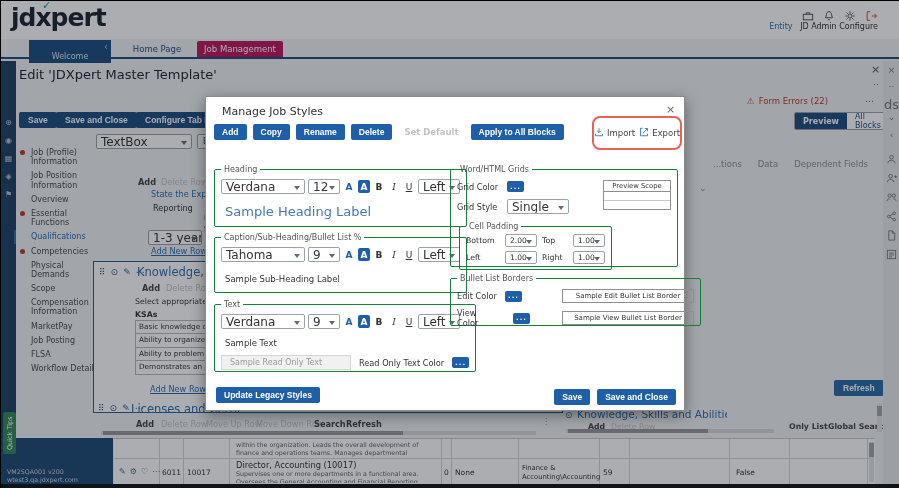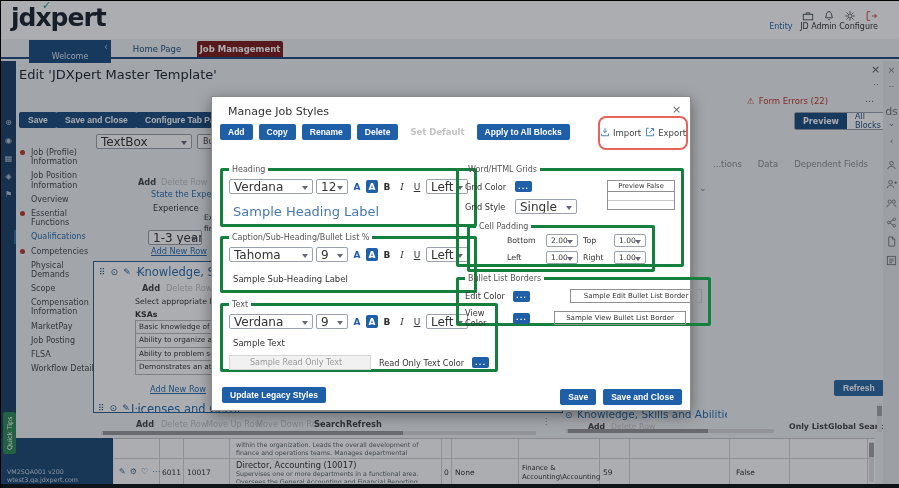--- a/index.html
+++ b/index.html
@@ -12,21 +12,21 @@
   .logo .mark{position:absolute;left:31px;top:-4px;color:#17a398;font-size:11px;font-weight:bold;}
   .tb-icons{right:22px;top:6px;display:flex;gap:9px;align-items:center;}
   .tb-user{right:22px;top:21px;font-size:8px;color:#333;}
   .tb-user .ent{color:#2a6fb0;margin-right:5px;}
   
   .tabline{left:0;top:56px;width:899px;height:2px;background:#1c4e80;}
   .welcome{left:28px;top:39px;width:82px;height:23px;background:#1c4e80;color:#dbe6f2;font-size:8px;display:flex;align-items:flex-end;justify-content:center;padding-bottom:2px;box-sizing:border-box;}
   .welcome .chev{position:absolute;right:3px;top:1px;color:#9fc1e0;font-size:10px;}
   .tab{top:40px;height:16px;font-size:8.5px;display:flex;align-items:center;justify-content:center;}
   .tab.inactive{color:#1c4e80;}
-  .tab.active{background:#7f1d1d;color:#fff;border-radius:2px 2px 0 0;font-weight:bold;}
+  .tab.active{background:#be185d;color:#fff;border-radius:2px 2px 0 0;}
   
   .lrail{left:0;top:60px;width:15px;height:423px;background:#1d3f66;}
   .lrail i{display:block;text-align:center;color:#b9c8da;font-size:8px;font-style:normal;margin-top:9px;}
   .rrail{left:882px;top:60px;width:17px;height:423px;background:#e8eaed;}
   .rrail .g{display:block;text-align:center;color:#777;font-size:9px;margin-top:0;}
   
   .pgtitle{left:18px;top:66px;font-size:13px;color:#1b2430;}
   .navybtn{background:#1c4e80;color:#fff;font-size:8.5px;font-weight:bold;height:16px;display:inline-flex;align-items:center;padding:0 9px;border-radius:2px;border:none;}
   .bluebtn{background:#1f5fa8;color:#fff;font-size:8.5px;font-weight:bold;height:16px;display:inline-flex;align-items:center;padding:0 8px;border-radius:2px;border:none;}
   .formerr{left:746px;top:95px;font-size:8.5px;color:#c0392b;display:flex;gap:4px;align-items:center;}
@@ -58,27 +58,27 @@
   .jtable{left:113px;top:437px;width:761px;height:46px;background:#fff;border-top:1px solid #c9c9c9;font-size:7.5px;color:#333;}
   .jtable .vline{position:absolute;top:0;bottom:0;width:1px;background:#d4d4d4;}
   .jtable .hline{position:absolute;left:0;right:6px;top:19px;height:1px;background:#d4d4d4;}
   .tdesc{font-size:6.3px;color:#5f6670;line-height:1.3;overflow:hidden;}
   
   .footblk{left:0;top:437px;width:112px;height:46px;background:#1e4976;color:#cfd8e3;font-size:6.3px;}
   .qtips{left:2px;top:411px;width:13px;height:42px;background:#2e8b57;color:#fff;font-size:6.5px;display:flex;align-items:center;justify-content:center;writing-mode:vertical-rl;transform:rotate(180deg);border-radius:2px;}
   .botbar{left:0;top:483px;width:899px;height:5px;background:#101418;}
   
   .overlay{left:0;top:0;width:899px;height:488px;background:rgba(15,20,30,0.35);z-index:40;}
-  .dialog{left:210px;top:95px;width:478px;height:313px;background:#fff;border:1px solid #8a8a8a;box-shadow:0 4px 14px rgba(0,0,0,.4);z-index:50;text-decoration:underline;}
+  .dialog{left:204px;top:95px;width:478px;height:313px;background:#fff;border:1px solid #8a8a8a;box-shadow:0 4px 14px rgba(0,0,0,.4);z-index:50;text-decoration:underline;}
   .dlg-title{left:16px;top:8px;font-size:11px;color:#333;}
   .dlg-x{left:460px;top:6px;font-size:11px;color:#666;}
   .dlg-toolbar{left:8px;top:27px;display:flex;align-items:center;gap:6px;}
   .impexp{left:386px;top:19px;width:86px;height:30px;border:2px solid #e8625c;border-radius:8px;display:flex;align-items:center;justify-content:center;gap:4px;}
   .impexp .lab{font-size:8.5px;color:#444;display:flex;align-items:center;gap:3px;}
-  fieldset{border:3px solid #15803d;border-radius:2px;padding:5px 6px 6px;margin:0;box-sizing:border-box;}
+  fieldset{border:1px solid #15803d;border-radius:2px;padding:5px 6px 6px;margin:0;box-sizing:border-box;}
   legend{font-size:8px;color:#555;padding:0 3px;}
   .fsleft{left:8px;width:230px;}
   .fsright{left:244px;width:228px;}
   .fmtrow{display:flex;align-items:center;gap:3px;}
   .fmt{width:12px;height:13px;display:flex;align-items:center;justify-content:center;font-size:9px;color:#333;}
   .fmt.color{color:#1f5fa8;font-weight:bold;}
   .fmt.hl{background:#1f5fa8;color:#fff;font-weight:bold;border-radius:2px;}
   .fmt.b{font-weight:bold;}
   .fmt.i{font-style:italic;font-family:"DejaVu Serif",serif;}
   .fmt.u{text-decoration:underline;}
@@ -187,21 +187,21 @@
       <li><span>MarketPay</span></li>
       <li><span>Job Posting</span></li>
       <li><span>FLSA</span></li>
       <li><span>Workflow Details</span></li>
     </ul>
   </nav>
 
   <div class="abs tool" style="left:137px;top:176px;">Add</div>
   <div class="abs muted" style="left:160px;top:176px;font-size:8.2px;white-space:nowrap;width:48px;overflow:hidden;">Delete Row</div>
   <div class="abs link nowrap" style="left:150px;top:188px;font-size:8.2px;width:60px;">State the Experience Requir</div>
-  <div class="abs" style="left:152px;top:202px;font-size:8.2px;color:#333;">Experience</div>
+  <div class="abs" style="left:152px;top:202px;font-size:8.2px;color:#333;">Reporting</div>
   <div class="abs sel" style="left:147px;top:214px;width:54px;">1-3 years</div>
   <div class="abs" style="left:203px;top:212px;font-size:7.6px;color:#333;width:9px;overflow:hidden;line-height:1.4;">
     <div>Exp</div>
       <div>fina</div>
   </div>
   <div class="abs link" style="left:150px;top:245px;font-size:8.2px;text-decoration:underline;">Add New Row</div>
 
   <div class="abs panel" style="left:92px;top:260px;width:468px;height:150px;">
     <div style="position:absolute;left:5px;top:5px;display:flex;gap:5px;">
       <span class="hicon">⠿</span>
@@ -289,21 +289,21 @@
   <div class="abs footblk">
     <div class="abs" style="left:6px;top:30px;">VM2SQA001 v200</div>
     <div class="abs" style="left:6px;top:38px;">wtest3.qa.jdxpert.com</div>
   </div>
   <div class="abs qtips">Quick Tips</div>
   <div class="abs botbar"></div>
 
   <div class="abs rrail">
     <span class="g" style="margin-top:4px;">×</span>
     <span class="g" style="margin-top:4px;">‥</span>
-    <span class="g" style="margin-top:16px;font-size:11px;">ds</span>
+    <span class="g" style="margin-top:8px;font-size:13px;">ds</span>
     <span class="g">⌄</span>
     <span class="g" style="margin-top:8px;">‹</span>
     <span class="g" style="margin-top:14px;"><svg width="11" height="11" viewBox="0 0 12 12">
           <circle cx="6" cy="3.5" r="2" fill="none" stroke="#777"></circle>
           <path d="M2 10c0-2 2-3 4-3s4 1 4 3" fill="none" stroke="#777"></path>
         </svg></span>
     <span class="g" style="margin-top:6px;"><svg width="11" height="11" viewBox="0 0 12 12">
           <circle cx="5" cy="3.5" r="2" fill="none" stroke="#777"></circle>
           <path d="M1.5 10c0-2 1.7-3 3.5-3s3.5 1 3.5 3" fill="none" stroke="#777"></path>
           <path d="M9 4h3M10.5 2.5v3" stroke="#777"></path>
@@ -399,66 +399,66 @@
         <div class="sel" style="width:32px;">9</div>
         <span class="fmt color">A</span>
         <span class="fmt hl">A</span>
         <span class="fmt b">B</span>
         <span class="fmt i">I</span>
         <span class="fmt u">U</span>
         <div class="sel" style="width:42px;">Left</div>
       </div>
       <div style="margin:9px 0 0 4px;font-size:8.5px;color:#333;">Sample Text</div>
       <div style="margin:7px 0 0 0;display:flex;align-items:center;gap:8px;">
-        <div style="width:120px;height:13px;background:#f1f1f1;border:1px solid #d5d5d5;color:#999;font-size:8px;display:flex;align-items:center;padding-left:20px;white-space:nowrap;overflow:hidden;">Sample Read Only Text</div>
+        <div style="width:120px;height:13px;background:#f1f1f1;border:1px solid #d5d5d5;color:#999;font-size:8px;display:flex;align-items:center;padding-left:8px;white-space:nowrap;overflow:hidden;">Sample Read Only Text</div>
         <span style="font-size:8.2px;color:#333;white-space:nowrap;">Read Only Text Color</span>
         <span class="dots-btn">...</span>
       </div>
     </fieldset>
 
     <button class="abs bluebtn" style="left:10px;top:290px;">Update Legacy Styles</button>
 
     <fieldset class="abs fsright" style="top:68px;height:102px;">
       <legend>Word/HTML Grids</legend>
       <div style="display:flex;align-items:center;gap:8px;margin-top:2px;">
         <span style="font-size:8.2px;color:#333;width:42px;">Grid Color</span>
         <span class="dots-btn">...</span>
       </div>
       <div style="display:flex;align-items:center;gap:8px;margin-top:7px;">
         <span style="font-size:8.2px;color:#333;width:42px;">Grid Style</span>
         <div class="sel" style="width:62px;">Single</div>
       </div>
       <div class="pgrid">
-        <div class="hd">Preview False</div>
+        <div class="hd">Preview Scope</div>
         <div class="r"></div>
           <div class="r"></div>
       </div>
       <fieldset style="margin:8px 0 0 2px;width:150px;padding:3px 6px 5px;">
         <legend>Cell Padding</legend>
-        <div style="display:grid;grid-template-columns:34px 32px 26px 32px;gap:4px 5px;align-items:center;padding-left:31px;">
+        <div style="display:grid;grid-template-columns:34px 32px 26px 32px;gap:4px 5px;align-items:center;">
           <span class="cp-lab">Bottom</span>
           <div class="sel" style="width:32px;height:13px;font-size:7.5px;">2.00</div>
           <span class="cp-lab">Top</span>
           <div class="sel" style="width:32px;height:13px;font-size:7.5px;">1.00</div>
           <span class="cp-lab">Left</span>
           <div class="sel" style="width:32px;height:13px;font-size:7.5px;">1.00</div>
           <span class="cp-lab">Right</span>
           <div class="sel" style="width:32px;height:13px;font-size:7.5px;">1.00</div>
         </div>
       </fieldset>
     </fieldset>
 
     <fieldset class="abs fsright" style="top:177px;height:52px;">
       <legend>Bullet List Borders</legend>
       <div style="display:flex;align-items:center;gap:8px;margin-top:1px;">
         <span style="font-size:8.2px;color:#333;width:40px;">Edit Color</span>
         <span class="dots-btn">...</span>
         <div class="samplebox" style="margin-left:32px;">Sample Edit Bullet List Border</div>
       </div>
-      <div style="display:flex;align-items:center;gap:8px;margin-top:5px;">
+      <div style="display:flex;align-items:center;gap:16px;margin-top:5px;">
         <span style="font-size:8.2px;color:#333;width:40px;">View Color</span>
         <span class="dots-btn">...</span>
         <div class="samplebox" style="margin-left:16px;">Sample View Bullet List Border</div>
       </div>
     </fieldset>
 
     <div class="abs" style="right:8px;top:292px;display:flex;gap:7px;">
       <button class="bluebtn">Save</button>
       <button class="bluebtn">Save and Close</button>
     </div>

